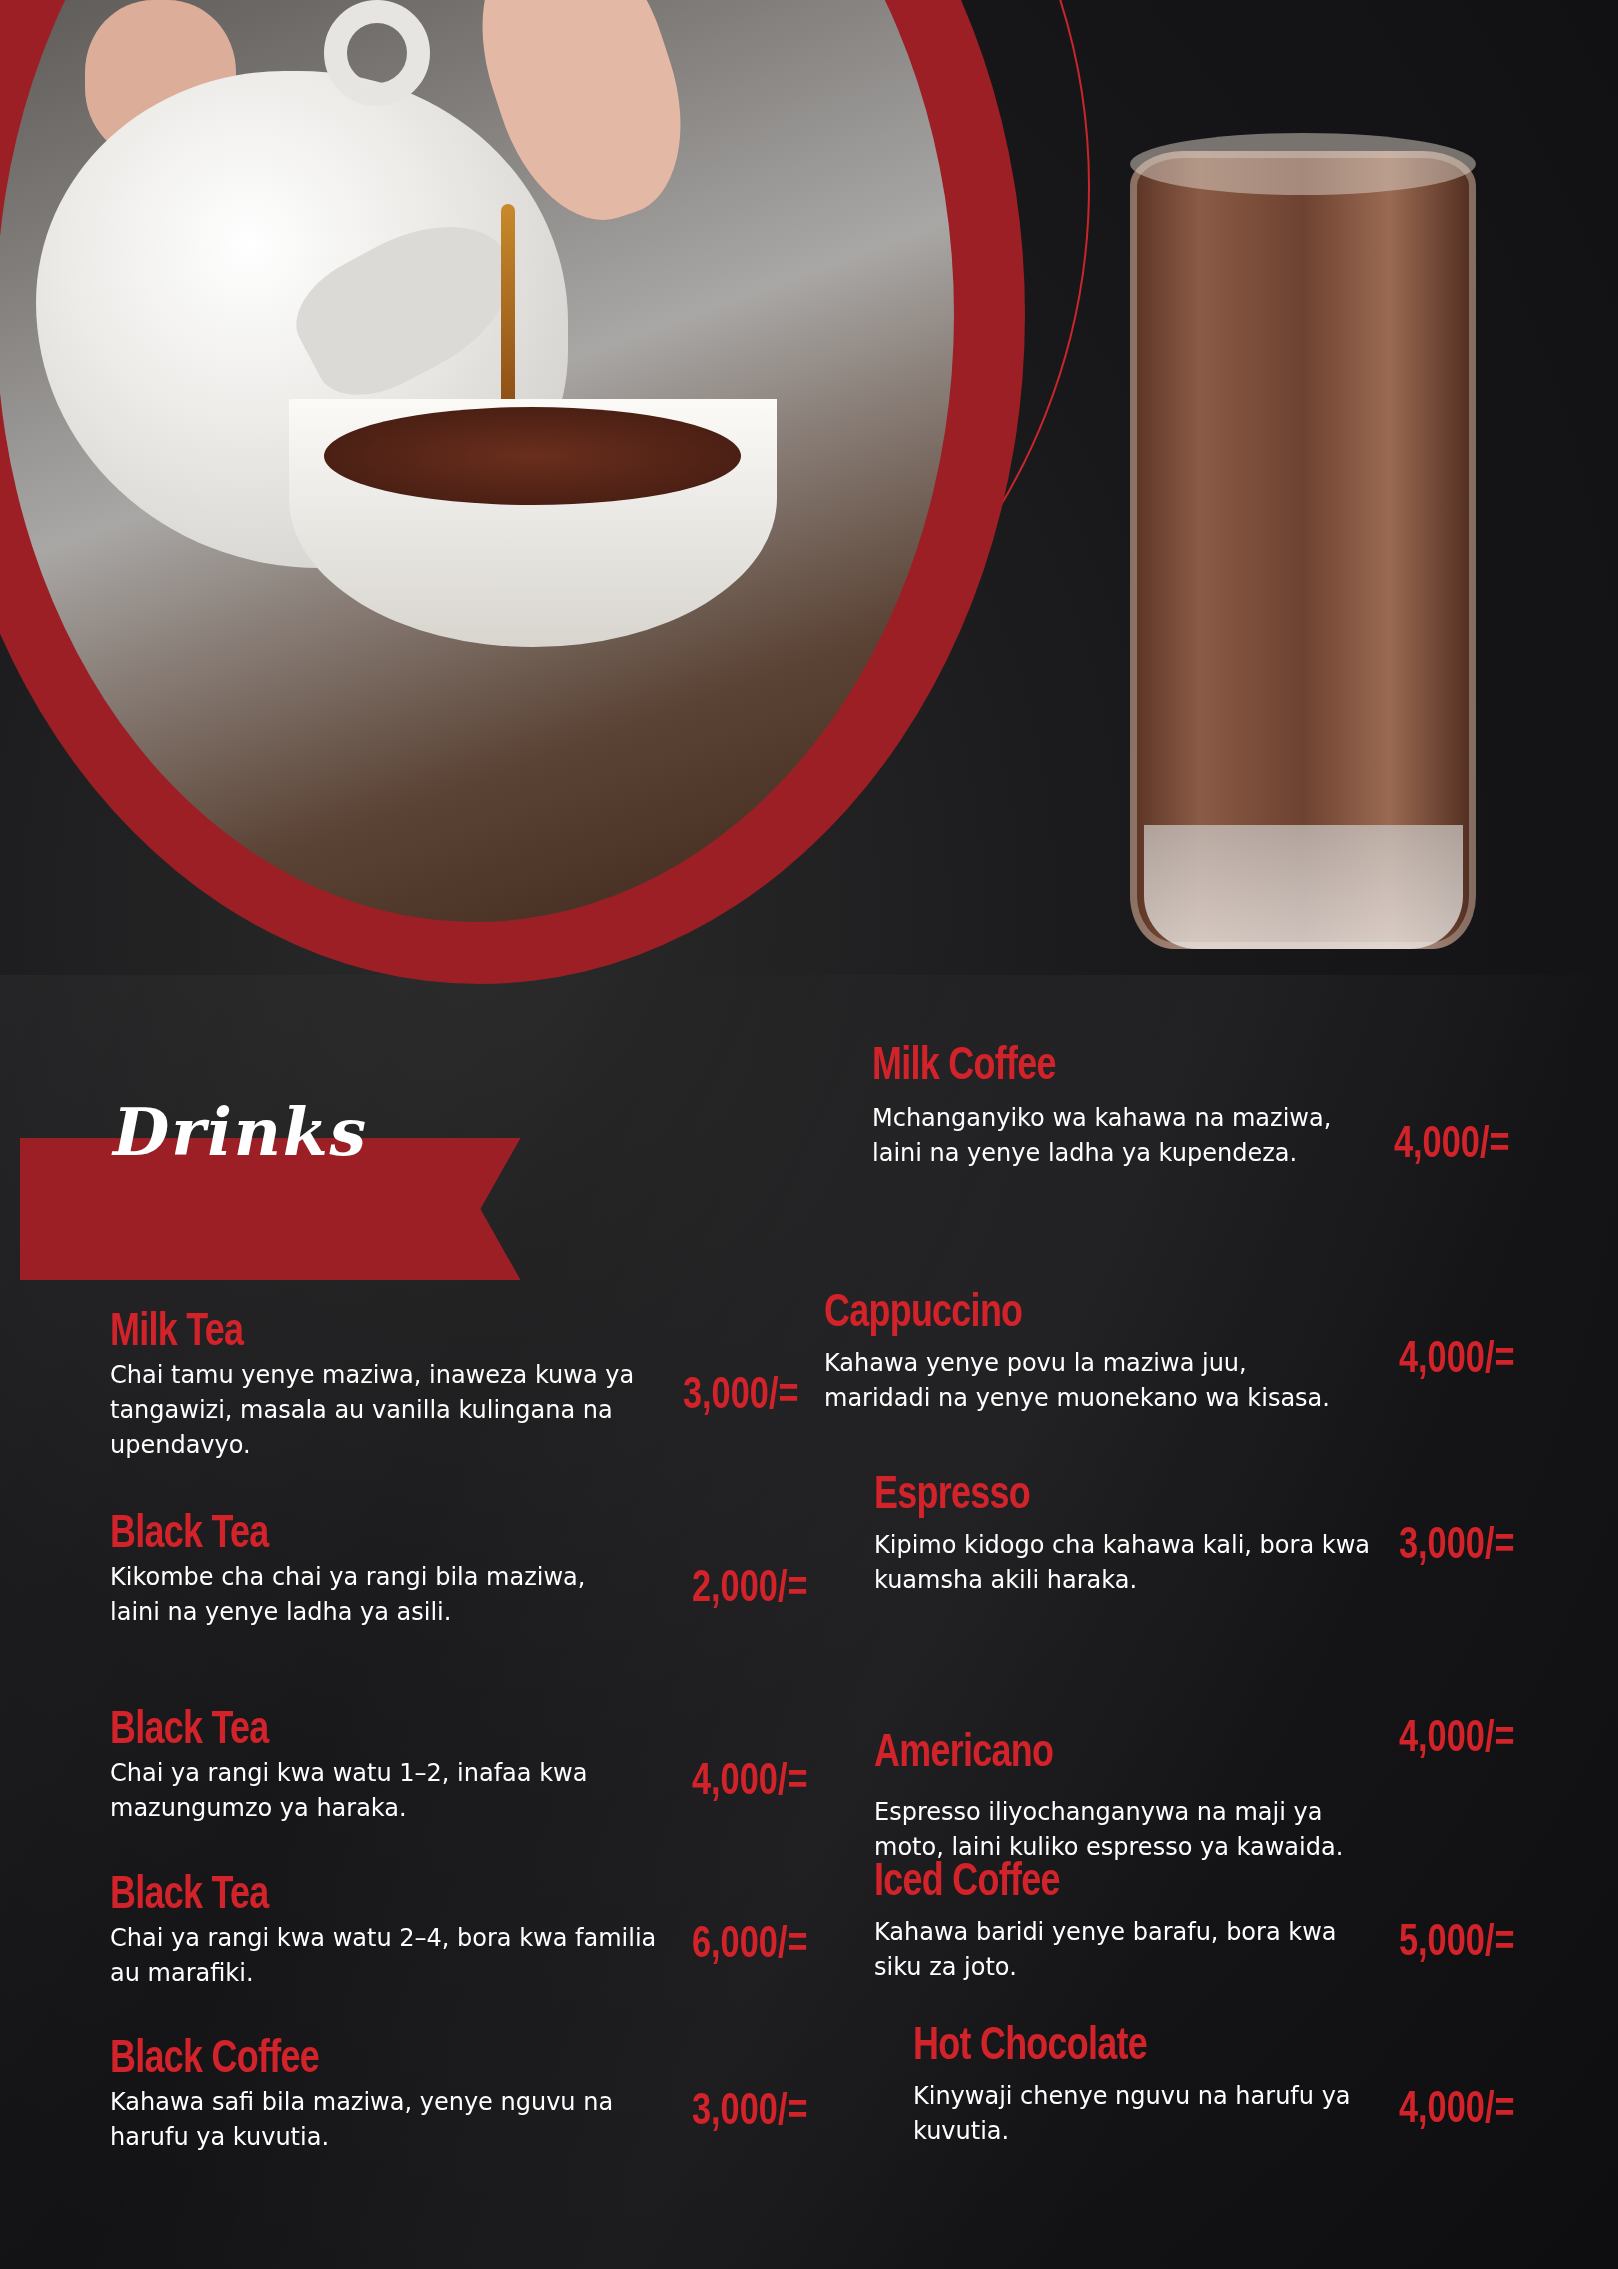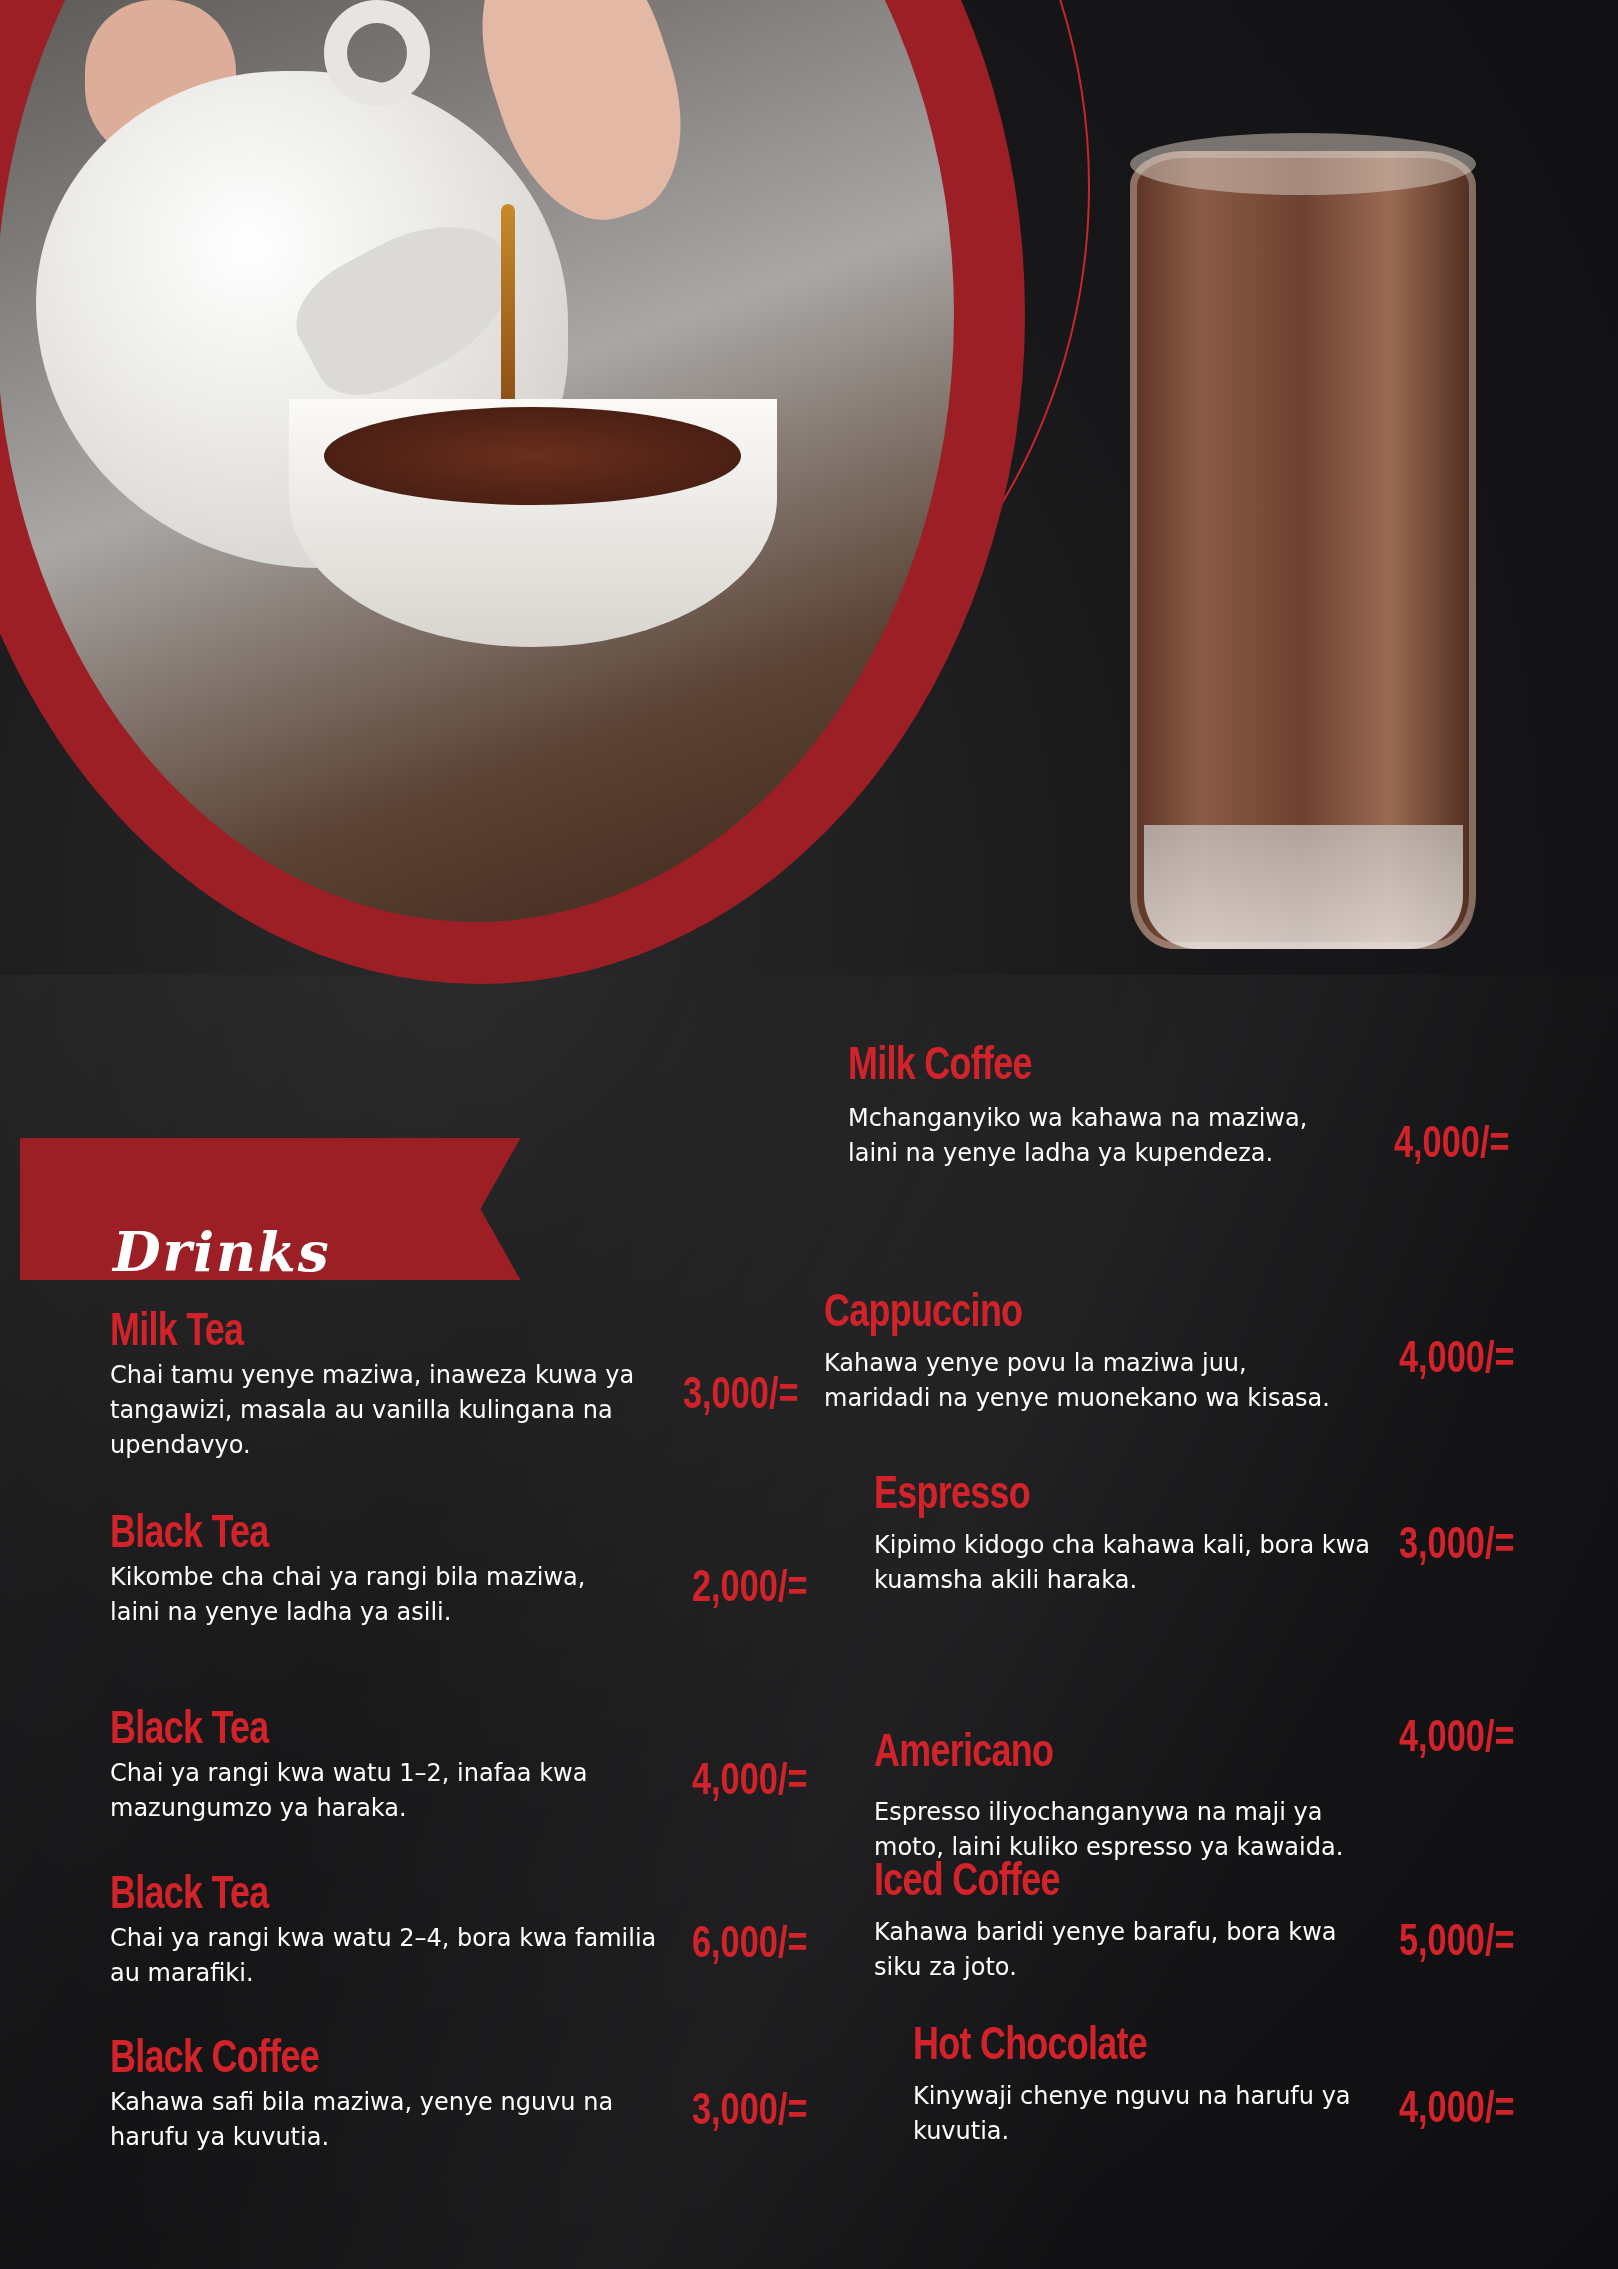--- a/index.html
+++ b/index.html
@@ -21,22 +21,22 @@
   .hand{position:absolute;left:497px;top:222px;width:177px;height:293px;border-radius:45%;background:#e3b9a6;transform:rotate(-18deg);}
   .hand2{position:absolute;left:89px;top:293px;width:151px;height:160px;border-radius:45%;background:#dcae99;}
   .glass{position:absolute;left:1130px;top:151px;width:346px;height:798px;border-radius:53px 53px 44px 44px/35px 35px 53px 53px;
     background:linear-gradient(90deg,#5a3324 0%,#8a5b45 20%,#6e4231 50%,#9a6a52 75%,#4e2b1e 100%);
     box-shadow:inset 0 0 0 7px rgba(230,225,220,0.35);}
   .glass-top{position:absolute;left:1130px;top:133px;width:346px;height:62px;border-radius:50%;background:rgba(220,210,200,0.5);}
   .glass-base{position:absolute;left:1144px;top:825px;width:319px;height:124px;border-radius:0 0 53px 53px;background:linear-gradient(#c8c4c0,#f0eeec);opacity:0.75;}
 
   .banner{position:absolute;left:19.5px;top:1138px;width:501px;height:142px;background:#9b1f24;
     clip-path:polygon(0 0,100% 0,92% 50%,100% 100%,0 100%);}
-  .banner-text{position:absolute;left:113px;top:1219px;font-family:"DejaVu Serif",serif;font-style:italic;font-weight:bold;
-    font-size:55px;color:#fff;letter-spacing:1.8px;}
+  .banner-text{position:absolute;left:113px;top:1094px;font-family:"DejaVu Serif",serif;font-style:italic;font-weight:bold;
+    font-size:65px;color:#fff;letter-spacing:1.8px;}
 
   .item{position:absolute;}
   .item-name{color:#d2232a;font-family:"Liberation Sans",sans-serif;font-weight:bold;font-size:46px;
     transform:scaleX(0.78);transform-origin:left;white-space:nowrap;line-height:53px;letter-spacing:-0.9px;}
   .item-desc{color:#fff;font-size:24px;line-height:35px;margin-top:1.8px;}
   .item-price{position:absolute;color:#d2232a;font-family:"Liberation Sans",sans-serif;font-weight:bold;font-size:44px;
     transform:scaleX(0.78);transform-origin:left;white-space:nowrap;}
 </style>
 </head>
 <body>
@@ -86,21 +86,21 @@
   <div class="item-desc">Chai ya rangi kwa watu 2–4, bora kwa familia au marafiki.</div>
 </div>
 <div class="item-price" style="left:692px;top:1917px;">6,000/=</div>
 
 <div class="item" style="left:110px;top:2030px;width:567px;">
   <div class="item-name">Black Coffee</div>
   <div class="item-desc">Kahawa safi bila maziwa, yenye nguvu na harufu ya kuvutia.</div>
 </div>
 <div class="item-price" style="left:692px;top:2084px;">3,000/=</div>
 
-<div class="item" style="left:848px;top:1037px;width:497px;">
+<div class="item" style="left:872px;top:1037px;width:497px;">
   <div class="item-name">Milk Coffee</div>
   <div class="item-desc" style="margin-top:10.6px;">Mchanganyiko wa kahawa na maziwa, laini na yenye ladha ya kupendeza.</div>
 </div>
 <div class="item-price" style="left:1394px;top:1117px;">4,000/=</div>
 
 <div class="item" style="left:824px;top:1266px;width:514px;margin-top:18px;">
   <div class="item-name">Cappuccino</div>
   <div class="item-desc" style="margin-top:8.9px;">Kahawa yenye povu la maziwa juu, maridadi na yenye muonekano wa kisasa.</div>
 </div>
 <div class="item-price" style="left:1399px;top:1332px;">4,000/=</div>

